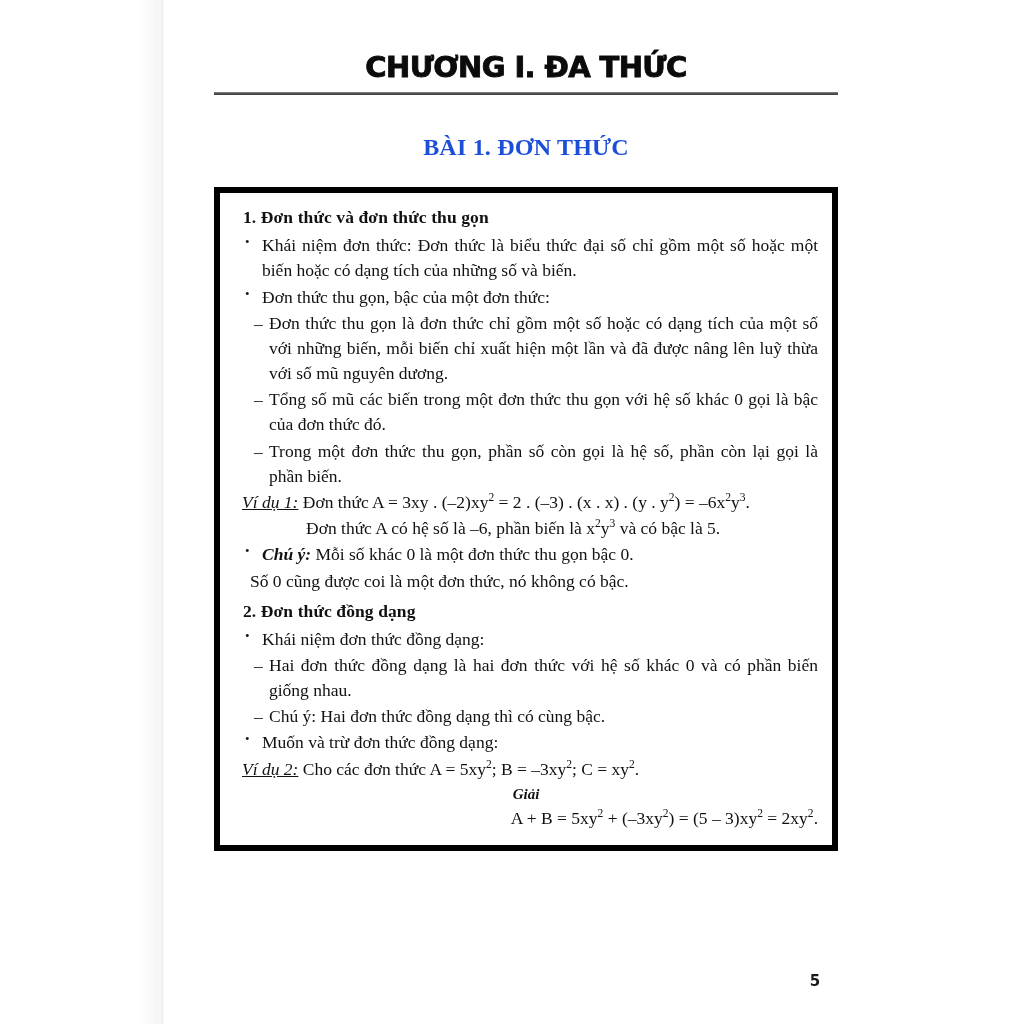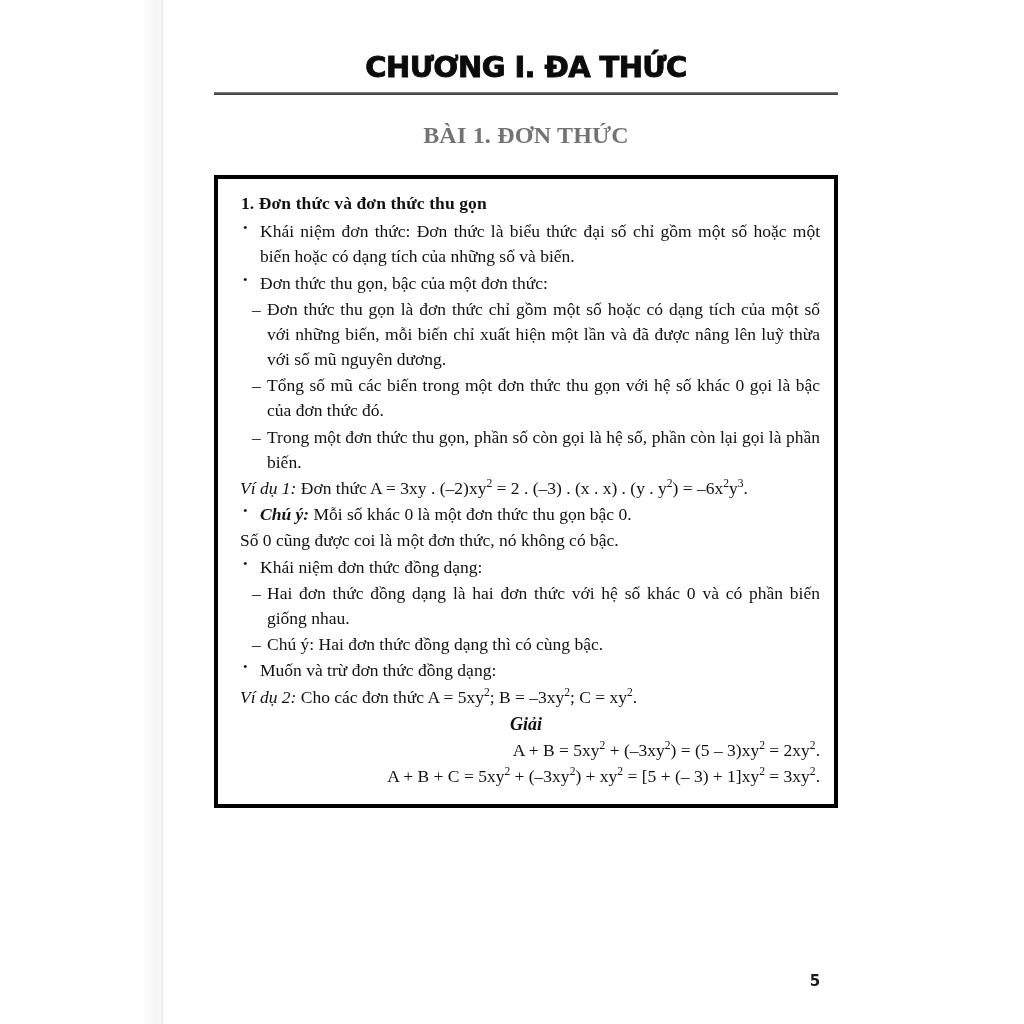--- a/index.html
+++ b/index.html
@@ -64,34 +64,34 @@
     text-transform: uppercase;
     -webkit-text-stroke: 0.9px #0b0b0b;
   }
   .title-rule {
     margin-top: 9px;
     height: 3px;
     width: 624px;
     background: linear-gradient(to bottom, #8d8d8f 0%, #555557 45%, #3b3b3d 100%);
   }
   .lesson-title {
-    margin: 0;
+    margin: 12px;
     padding-top: 27px;
     text-align: center;
     font-family: "Liberation Serif", "DejaVu Serif", serif;
     font-weight: 700;
     font-size: 24px;
     letter-spacing: 0.2px;
-    color: #737373;
+    color: #1d4ed8;
   }
 
   
   .theory-box {
     margin-top: 26px;
-    border: 4px solid #000000;
+    border: 6px solid #000000;
     padding: 12px 14px 14px 14px;
     box-sizing: border-box;
     width: 624px;
   }
 
   .sec-heading {
     font-weight: 700;
     font-size: 17.5px;
     line-height: 1.42;
     margin: 0 0 3px 9px;
@@ -149,37 +149,38 @@
   }
   .para.example {
     margin-left: 8px;
     text-align: left;
   }
   .para.example-cont {
     margin-left: 72px;
     text-align: left;
   }
   .para.note-cont {
-    margin-left: 8px;
+    margin-left: 16px;
     text-align: left;
   }
 
   .label-it {
     font-style: italic;
+    text-decoration: underline;
   }
   .label-bi {
     font-style: italic;
     font-weight: 700;
   }
 
   .solution-title {
     text-align: center;
     font-style: italic;
     font-weight: 700;
-    font-size: 18px;
+    font-size: 15px;
     margin-top: 4px;
     margin-bottom: 2px;
   }
   .eq {
     font-size: 17.5px;
     line-height: 1.52;
     margin-left: 48px;
     text-align: right;
     white-space: nowrap;
   }
@@ -243,28 +244,32 @@
 
     <div class="row dash-level2">
       <span class="marker">–</span>
       <span class="body">Trong một đơn thức thu gọn, phần số còn gọi là hệ số, phần còn lại gọi là phần biến.</span>
     </div>
 
     <div class="para example">
       <span class="label-it">Ví dụ 1:</span><span> Đơn thức A = 3xy . (–2)xy</span><sup>2</sup><span> = 2 . (–3) . (x . x) . (y . y</span><sup>2</sup><span>) = –6x</span><sup>2</sup><span>y</span><sup>3</sup><span>.</span>
     </div>
 
+    <div class="para example-cont">
+      <span>Đơn thức A có hệ số là –6, phần biến là x</span><sup>2</sup><span>y</span><sup>3</sup><span> và có bậc là 5.</span>
+    </div>
 
     <div class="row dot bullet-level1">
       <span class="marker">•</span>
       <span class="body" style="text-align:left"><span class="label-bi">Chú ý:</span><span> Mỗi số khác 0 là một đơn thức thu gọn bậc 0.</span></span>
     </div>
 
     <div class="para note-cont">Số 0 cũng được coi là một đơn thức, nó không có bậc.</div>
 
+    <div class="sec-heading second">2. Đơn thức đồng dạng</div>
 
     <div class="row dot bullet-level1">
       <span class="marker">•</span>
       <span class="body" style="text-align:left">Khái niệm đơn thức đồng dạng:</span>
     </div>
 
     <div class="row dash-level2">
       <span class="marker">–</span>
       <span class="body">Hai đơn thức đồng dạng là hai đơn thức với hệ số khác 0 và có phần biến giống nhau.</span>
     </div>
@@ -285,20 +290,17 @@
     </div>
 
 
     <div class="solution-title">Giải</div>
 
     <div class="eq">
       <span>A + B = 5xy</span><sup>2</sup><span> + (–3xy</span><sup>2</sup><span>) = (5 – 3)xy</span><sup>2</sup><span> = 2xy</span><sup>2</sup><span>.</span>
     </div>
 
 
-    <div class="eq">
-      <span>A + B + C = 5xy</span><sup>2</sup><span> + (–3xy</span><sup>2</sup><span>) + xy</span><sup>2</sup><span> = [5 + (– 3) + 1]xy</span><sup>2</sup><span> = 3xy</span><sup>2</sup><span>.</span>
-    </div>
 
   </div>
 </div>
 
 <div class="folio">5</div>
 
 </body></html>

